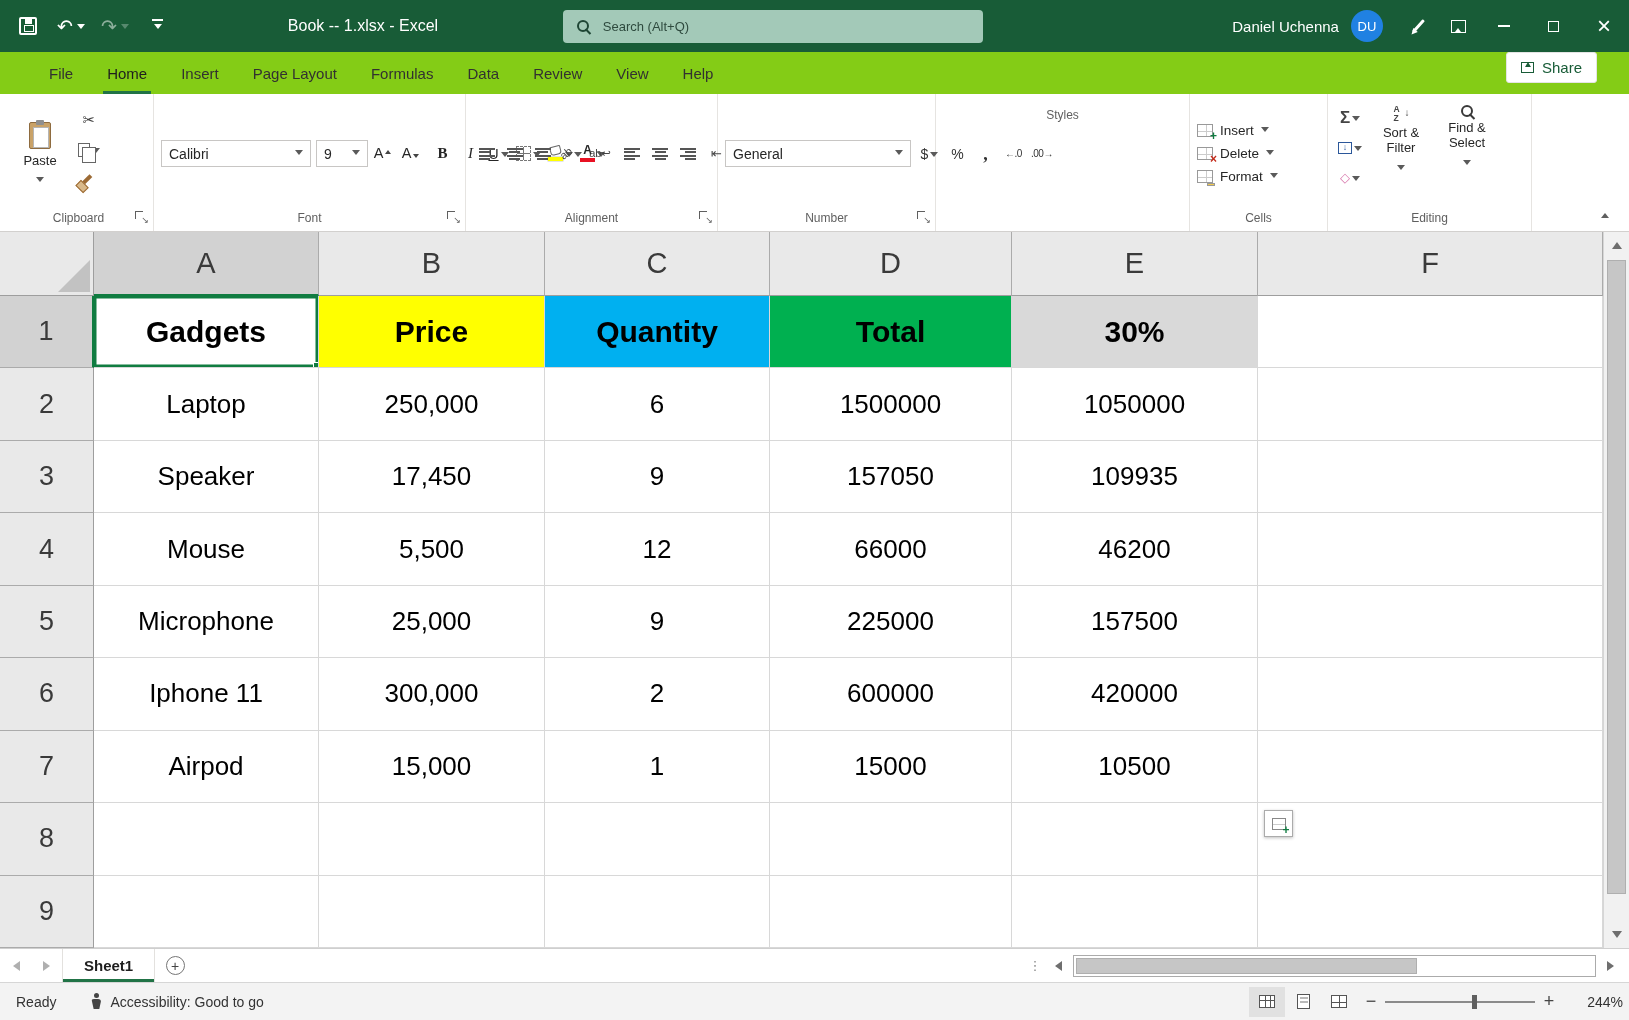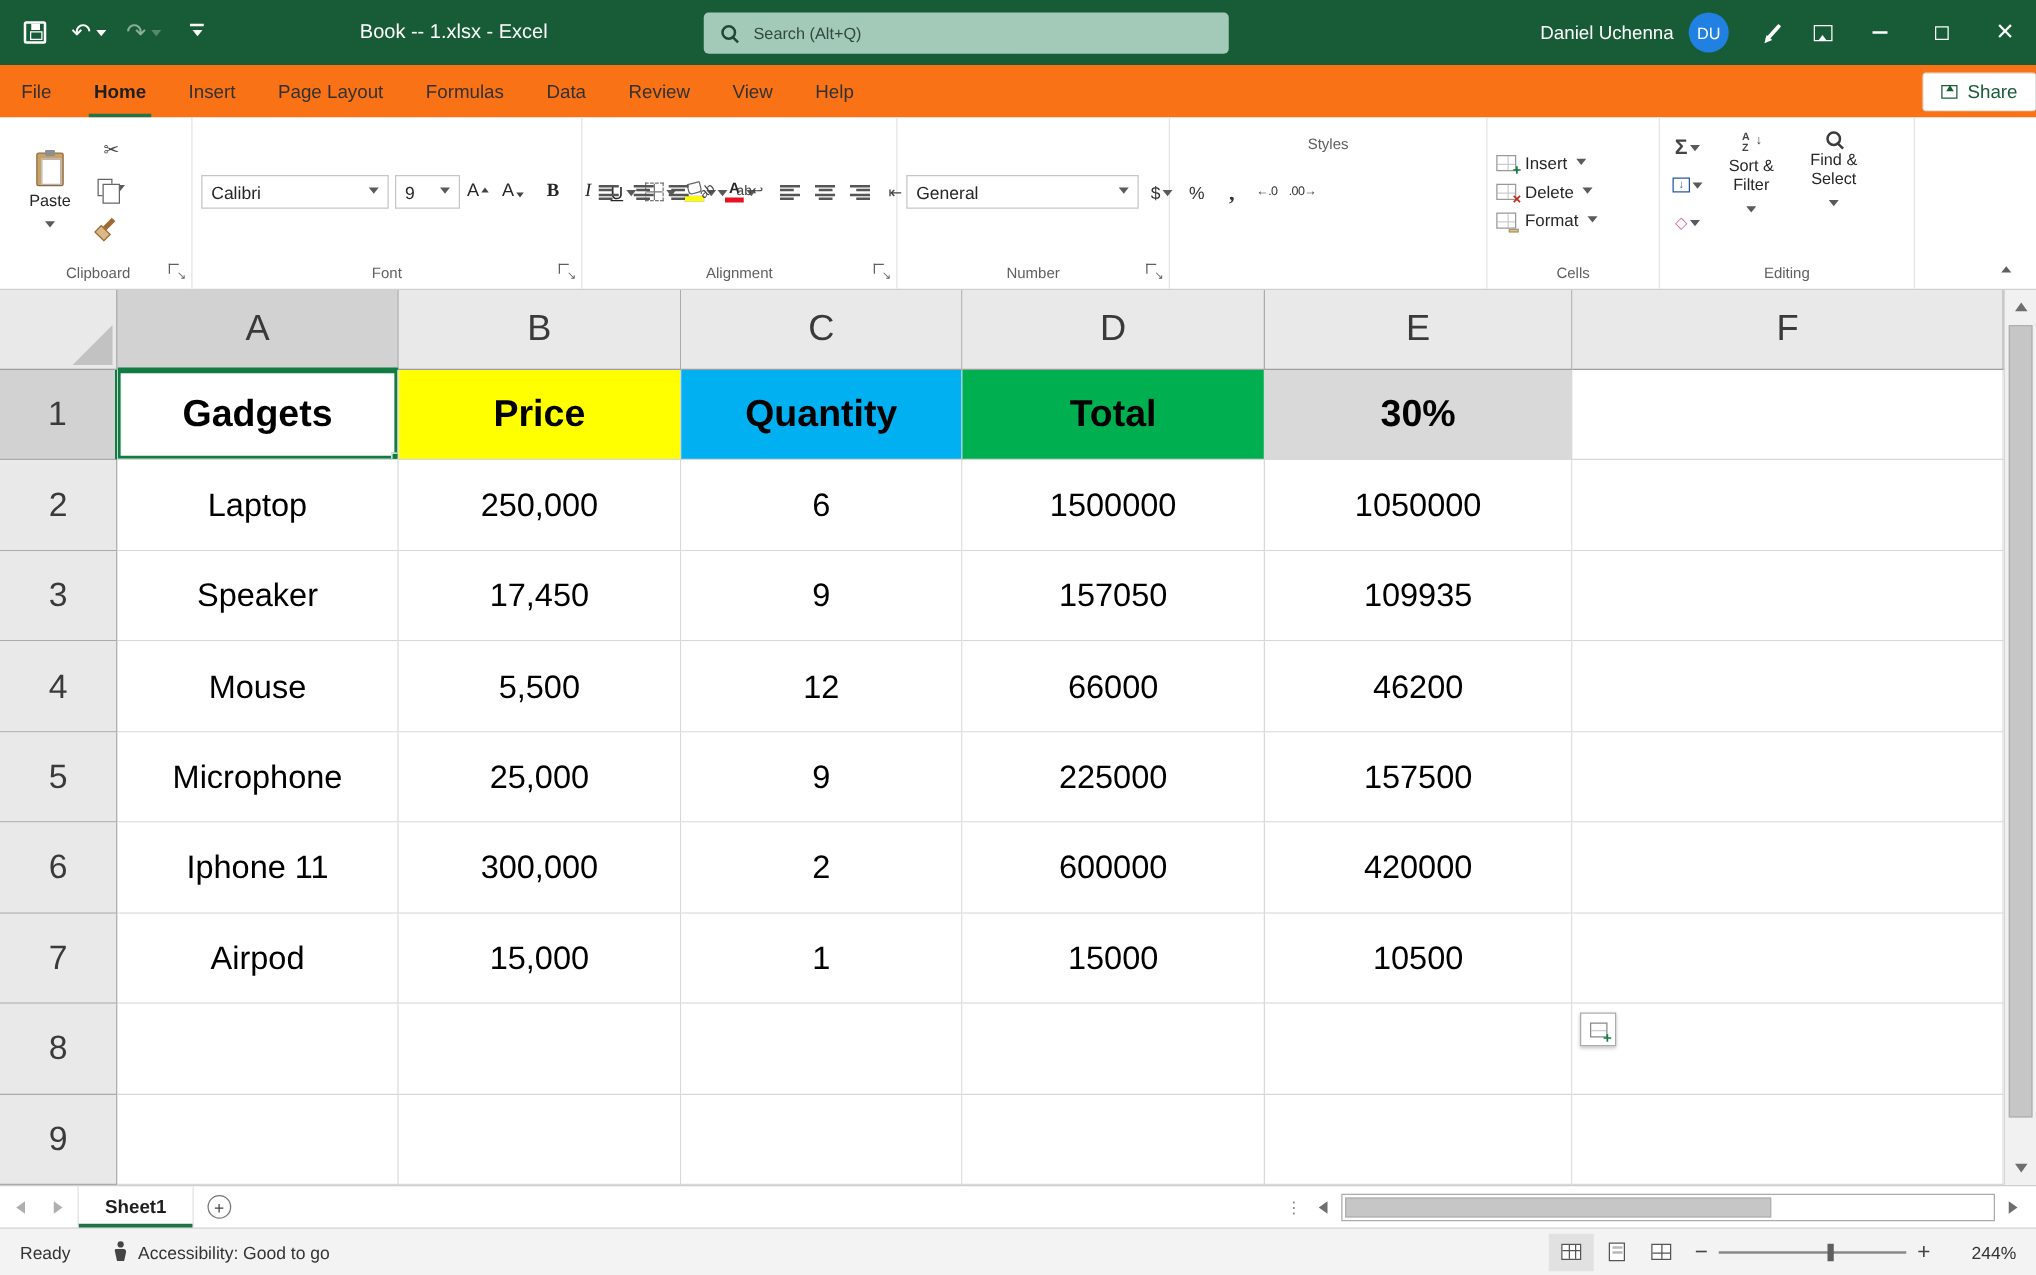--- a/index.html
+++ b/index.html
@@ -35,24 +35,24 @@
 .pen{width:3px;height:16px;background:#fff;transform:rotate(42deg);border-radius:1px;position:relative}
 .pen::after{content:"";position:absolute;bottom:-6px;left:-1.5px;border:3px solid transparent;border-top:6px solid #fff}
 .rdo{width:15px;height:13px;border:1.5px solid #fff;position:relative}
 .rdo::after{content:"";position:absolute;left:3px;top:4px;border:3px solid transparent;border-bottom:4px solid #fff}
 .winbtn{min-width:50px;height:52px}
 .min-line{width:12px;height:2px;background:#fff}
 .max-box{width:11px;height:11px;border:1.5px solid #fff}
 .close-x{font-size:24px;line-height:1;font-weight:300}
 
 
-.tabrow{height:42px;display:flex;align-items:center;background:#f97316;padding:0 0;flex:0 0 auto}
+.tabrow{height:42px;display:flex;align-items:flex-start;background:#84cc16;padding:0 32px;flex:0 0 auto}
 .tabs{display:flex;align-items:stretch;height:100%}
 .rtab{padding:0 17px;font-size:15px;color:#323130;position:relative}
-.rtab.active{font-weight:bold;color:#1E1E1E}
+.rtab.active{font-weight:normal;color:#1E1E1E}
 .rtab.active::after{content:"";position:absolute;left:13px;right:13px;bottom:0;height:3px;background:#217346}
 .share-btn{margin-left:auto;display:flex;align-items:center;gap:8px;font-size:15px;color:#185C37;padding:6px 14px;border:1px solid #E4E4E4;border-radius:3px;background:#fff}
 .share-ic{width:13px;height:11px;border:1.5px solid #185C37;position:relative}
 .share-ic::after{content:"";position:absolute;left:3px;top:-4px;border:3px solid transparent;border-bottom:5px solid #185C37}
 
 
 .ribbon{height:138px;background:#fff;border-bottom:1px solid #D2D0CE;display:flex;align-items:stretch;position:relative;padding-left:4px;flex:0 0 auto}
 .rgroup{display:flex;flex-direction:column;border-right:1px solid #E6E4E1;position:relative;padding:8px 7px 0}
 .rg-body{flex:1;display:flex}
 .rg-foot{height:26px;display:flex;align-items:center;justify-content:center;font-size:12px;color:#5F5F5F}
@@ -165,21 +165,21 @@
 .newsheet{width:40px}
 .plus-circle{width:19px;height:19px;border:1px solid #767676;border-radius:50%;display:flex;align-items:center;justify-content:center;font-size:14px;color:#444;line-height:0}
 .sb-spacer{flex:1}
 .splitter{width:16px;display:flex;align-items:center;justify-content:center;color:#8A8A8A;font-size:13px;cursor:col-resize}
 .hscroll{width:586px;display:flex;align-items:center;padding-right:3px}
 .hs-btn{width:30px;height:100%}
 .hs-track{flex:1;height:22px;border:1px solid #ABABAB;background:#fff;display:flex;align-items:center;padding:2px}
 .hs-thumb{width:66%;height:100%;background:#C6C6C6;border:1px solid #AFAFAF;cursor:grab}
 
 
-.statusbar{height:38px;background:#F3F3F3;border-top:1px solid #D6D6D6;display:flex;align-items:center;padding:0 16px 0 16px;font-size:14px;color:#333;flex:0 0 auto}
+.statusbar{height:38px;background:#F3F3F3;border-top:1px solid #D6D6D6;display:flex;align-items:center;padding:0 6px 0 16px;font-size:14px;color:#333;flex:0 0 auto}
 .st-ready{margin-right:34px}
 .st-acc{display:flex;align-items:center;gap:8px;cursor:pointer}
 .acc-ic{width:12px;height:17px;position:relative}
 .acc-ic::before{content:"";position:absolute;top:0;left:3.5px;width:5px;height:5px;border-radius:50%;background:#444}
 .acc-ic::after{content:"";position:absolute;top:6px;left:1px;width:10px;height:10px;background:#444;border-radius:3px 3px 1px 1px;clip-path:polygon(0 0,100% 0,78% 100%,22% 100%)}
 .st-spacer{flex:1}
 .view-btn{width:36px;height:30px}
 .view-btn.active{background:#E1E1E1}
 .ic-vnormal{width:16px;height:13px;border:1px solid #555;background:linear-gradient(#555,#555) 0 4px/100% 1px no-repeat,linear-gradient(#555,#555) 5px 0/1px 100% no-repeat,linear-gradient(#555,#555) 10px 0/1px 100% no-repeat,#fff}
 .ic-vpage{width:13px;height:15px;border:1px solid #555;background:linear-gradient(#B9B9B9,#B9B9B9) 2px 2px/8px 2px no-repeat,linear-gradient(#B9B9B9,#B9B9B9) 2px 6px/8px 2px no-repeat,#fff}

